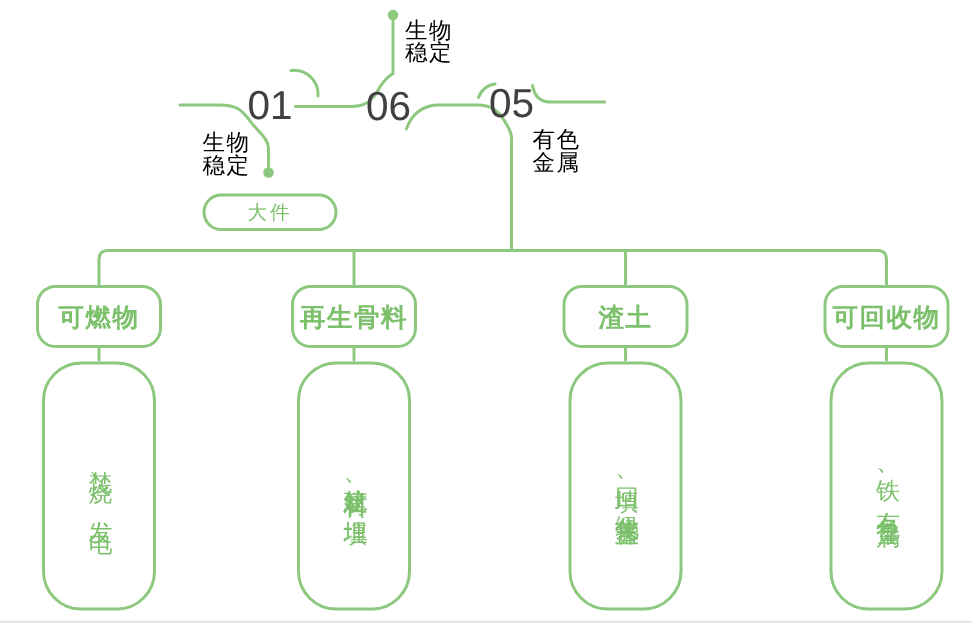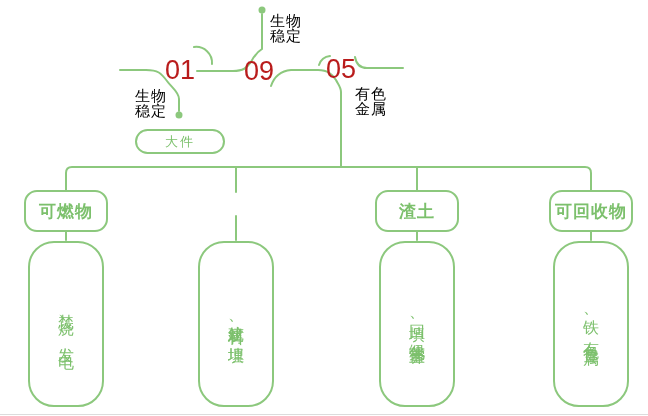--- a/index.html
+++ b/index.html
@@ -14,21 +14,21 @@
     color:#7cc06c;background:#ffffff;box-sizing:border-box;
   }
   .pill-source{left:12px;top:55px;width:108px;height:30px;font-size:20px;letter-spacing:1px;}
   .pill-large{left:135px;top:129px;width:90px;height:25px;font-size:13px;letter-spacing:2px;border-radius:13px;}
   .pill-cat{top:190px;height:42px;font-size:17px;letter-spacing:1px;border-radius:13px;font-weight:bold;}
   .pill-cat.c1{left:24px;width:84px;}
   .pill-cat.c2{left:194px;width:84px;}
   .pill-cat.c3{left:375px;width:84px;}
   .pill-cat.c4{left:549px;width:84px;}
   .stepnum{
-    position:absolute;color:#b91c1c;font-size:27px;line-height:26px;width:36px;
+    position:absolute;color:#404040;font-size:27px;line-height:26px;width:36px;
     text-align:center;font-weight:400;
   }
   .n1{left:162px;top:57px;}
   .n2{left:241px;top:58px;}
   .n3{left:323px;top:56px;}
   .steplabel{
     position:absolute;color:#000000;font-size:15px;line-height:15px;
     width:34px;word-break:break-all;letter-spacing:1px;
   }
   .l1{left:135px;top:88px;}
@@ -78,33 +78,36 @@
     <path d="M 417 167 L 417 192"></path>
 
     <path d="M 66 216 L 66 240"></path>
     <path d="M 236 216 L 236 240"></path>
     <path d="M 417 216 L 417 240"></path>
     <path d="M 591 216 L 591 240"></path>
   </svg>
 
 
   <div class="stepnum n1">01</div>
-  <div class="stepnum n2">09</div>
+  <div class="stepnum n2">06</div>
   <div class="stepnum n3">05</div>
 
   <div class="steplabel l1">生物稳定</div>
   <div class="steplabel l2">生物稳定</div>
   <div class="steplabel l3">有色金属</div>
 
   <div class="pill pill-large">
     <span>大件</span>
   </div>
 
   <div class="pill pill-cat c1">
     <span>可燃物</span>
+  </div>
+  <div class="pill pill-cat c2">
+    <span>再生骨料</span>
   </div>
   <div class="pill pill-cat c4">
     <span>可回收物</span>
   </div>
   <div class="pill pill-cat c3">
     <span>渣土</span>
   </div>
 
   <div class="obox c1">
     <span class="vtext sp5">焚烧、发电</span>

